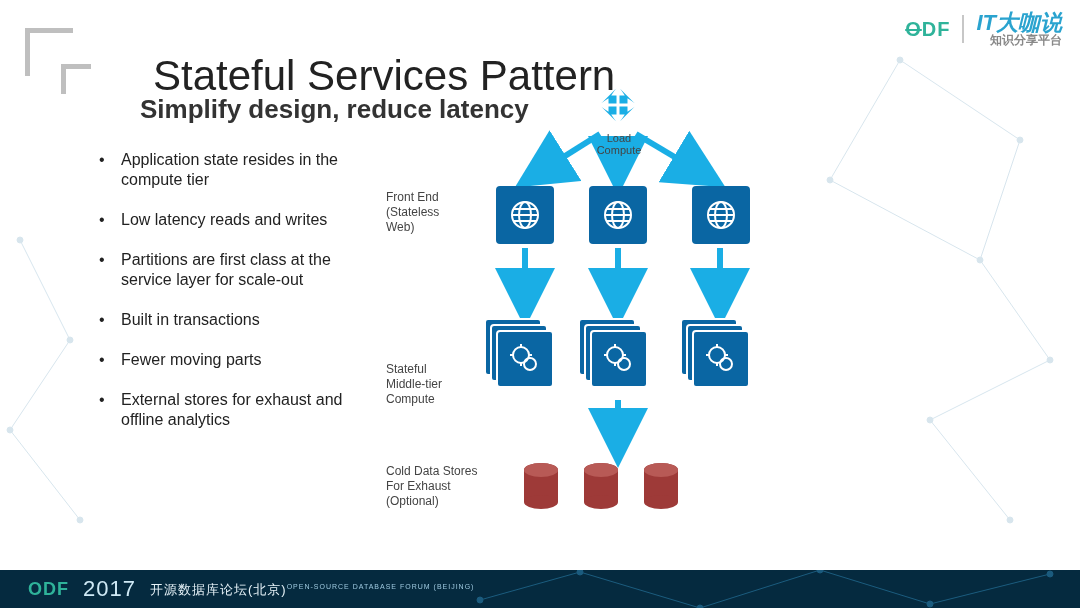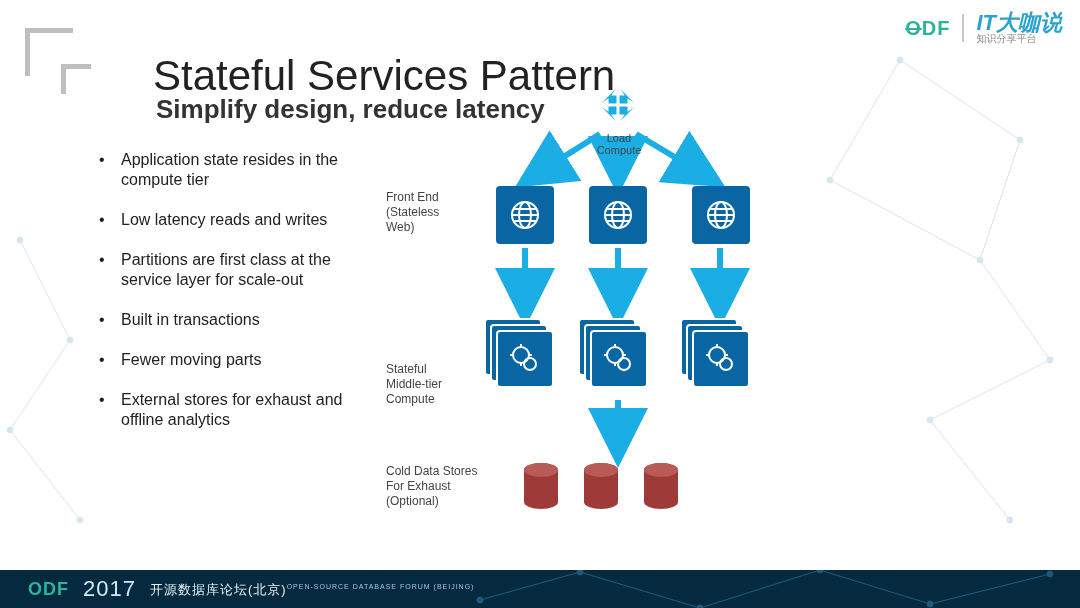--- a/index.html
+++ b/index.html
@@ -13,24 +13,24 @@
   .corner-mark { position:absolute; top:28px; left:25px; width:58px; height:58px; }
   .corner-mark .outer { position:absolute; top:0; left:0; width:48px; height:48px; border:5px solid #bfbfbf; border-right:none; border-bottom:none; }
   .corner-mark .inner { position:absolute; top:36px; left:36px; width:30px; height:30px; border:5px solid #bfbfbf; border-right:none; border-bottom:none; }
 
   
   .logos { position:absolute; top:12px; right:18px; display:flex; align-items:center; gap:12px; }
   .logo-odf { font: 700 20px/1 Arial; color:#2fb39a; letter-spacing:1px; }
   .logo-odf span.o { text-decoration: line-through; }
   .logo-sep { width:2px; height:28px; background:#c7c7c7; }
   .logo-it { font: italic 700 22px/1 Arial; color:#2aa3cf; }
-  .logo-it small { font-size:10px; display:block; font-style:normal; font-weight:400; color:#888; letter-spacing:0; }
+  .logo-it small { font-size:12px; display:block; font-style:normal; font-weight:700; color:#888; letter-spacing:0;text-align:right; }
 
   .title { position:absolute; top:52px; left:105px; font-size:42px; font-weight:400; color:#222;margin-left:48px; }
-  .subtitle { position:absolute; top:94px; left:156px; font-size:26px; color:#333; }
+  .subtitle { position:absolute; top:94px; left:140px; font-size:26px; color:#333; }
 
   .bullets { position:absolute; top:150px; left:95px; width:290px; list-style:none; }
   .bullets li { position:relative; padding-left:26px; margin-bottom:20px; font-size:16px; color:#222; line-height:1.25; }
   .bullets li::before { content:"•"; position:absolute; left:4px; top:0; font-size:16px; color:#222; }
 
   
   .diagram { position:absolute; left:400px; top:78px; width:520px; height:480px; }
   .tier-label { position:absolute; font-size:12px; color:#444; text-align:left; line-height:1.25; }
 
   .node { position:absolute; display:flex; align-items:center; justify-content:center; }

